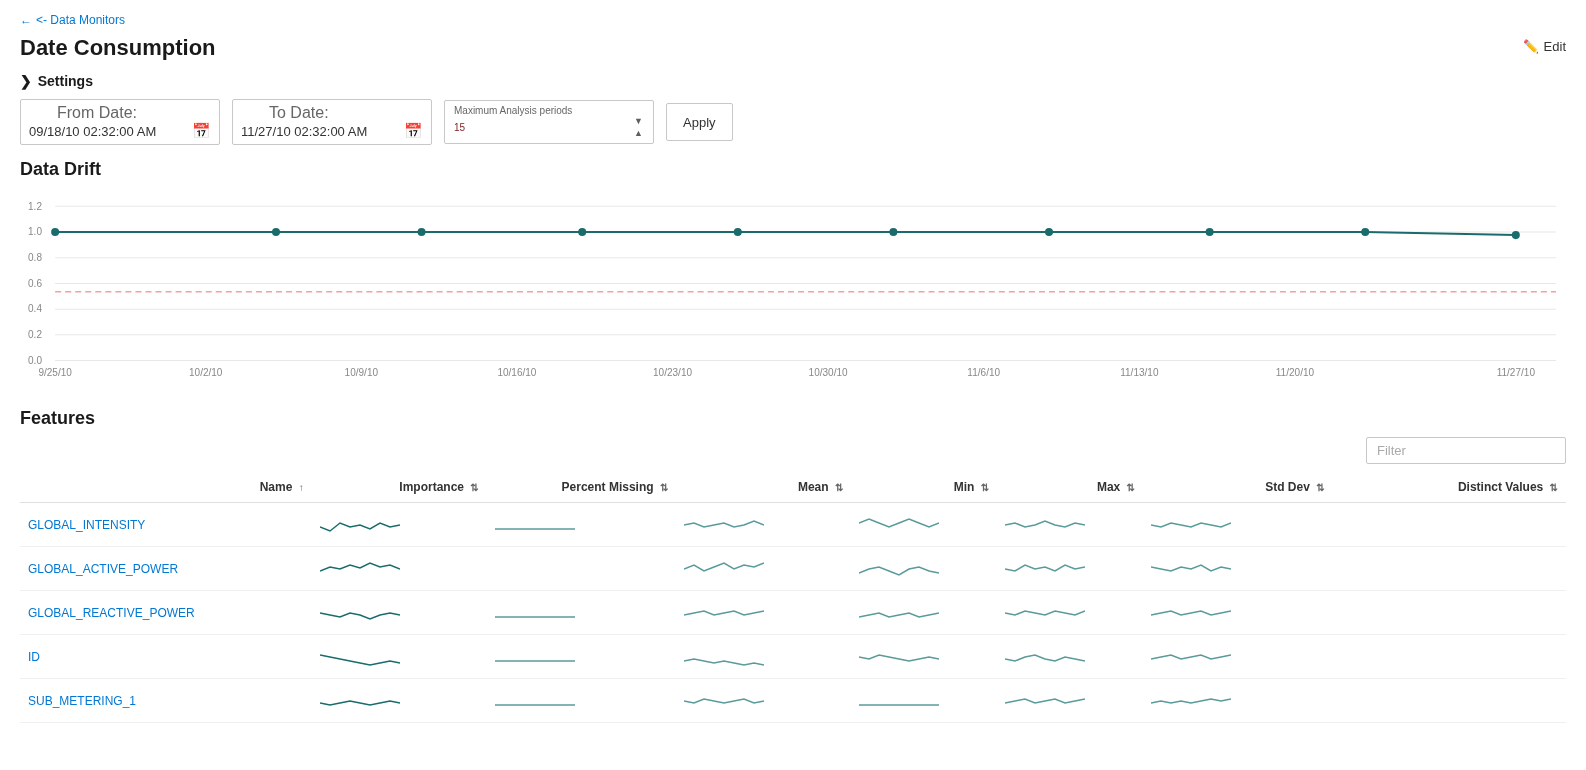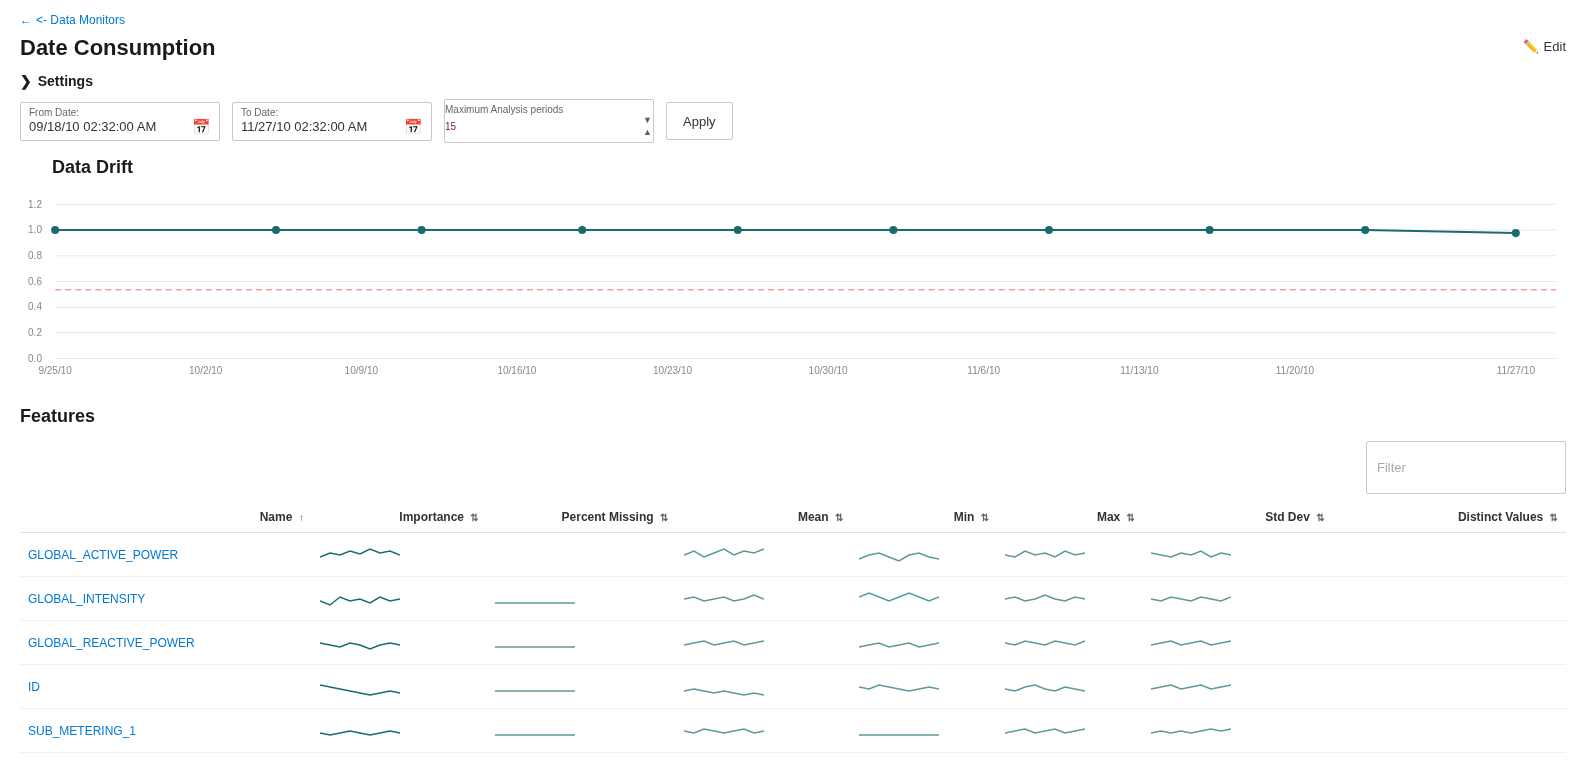--- a/index.html
+++ b/index.html
@@ -9,45 +9,45 @@
 
     .back-link { color: #0078d4; font-size: 12px; cursor: pointer; display: inline-flex; align-items: center; gap: 4px; margin-bottom: 8px; }
 
     .page-title { font-size: 22px; font-weight: 700; color: #1a1a1a; margin-bottom: 12px; }
 
     .settings-section { margin-bottom: 14px; }
     .settings-header { display: flex; align-items: center; gap: 6px; font-weight: 600; font-size: 14px; cursor: pointer; margin-bottom: 10px; color: #1a1a1a; }
     .settings-row { display: flex; align-items: center; gap: 12px; flex-wrap: wrap; }
 
     .date-input-group { display: flex; flex-direction: column; border: 1px solid #c8c8c8; border-radius: 2px; background: #fff; padding: 4px 8px; min-width: 200px; position: relative; }
-    .date-input-group label { font-size: 10px; color: #666; }
+    .date-input-group label { font-size: 16px; color: #666; margin-left: 28px; }
     .date-input-row { display: flex; align-items: center; justify-content: space-between; }
     .date-value { font-size: 13px; color: #333; }
     .calendar-icon { color: #605e5c; font-size: 15px; cursor: pointer; margin-left: 8px; }
 
-    .analysis-select { display: flex; flex-direction: column; border: 1px solid #c8c8c8; border-radius: 2px; background: #fff; padding: 4px 0; min-width: 210px; }
+    .analysis-select { display: flex; flex-direction: column; border: 1px solid #c8c8c8; border-radius: 2px; background: #fff; padding: 4px 9px; min-width: 210px; }
     .analysis-select label { font-size: 10px; color: #666; }
     .analysis-row { display: flex; align-items: center; justify-content: space-between; }
     .analysis-value { font-size: 10px; color: #7f1d1d; }
     .analysis-arrows { display: flex; flex-direction: column; gap: 1px; margin-left: 8px; }
     .arrow-btn { background: none; border: none; cursor: pointer; font-size: 9px; color: #605e5c; line-height: 1; padding: 1px; }
 
     .apply-btn { border: 1px solid #c8c8c8; background: #fff; padding: 6px 16px; font-size: 13px; cursor: pointer; border-radius: 2px; color: #333; height: 38px; }
 
-    .section-title { font-size: 18px; font-weight: 700; color: #1a1a1a; margin-bottom: 8px; margin-top: 10px; margin-left: 32px; }
+    .section-title { font-size: 18px; font-weight: 700; color: #1a1a1a; margin-bottom: 8px; margin-top: 10px; }
 
     .chart-area { background: #fff; border: none; padding: 8px 0; margin-bottom: 20px; position: relative; height: 200px; }
 
     .chart-svg { width: 100%; height: 180px; }
 
     .features-section { }
-    .features-title { font-size: 18px; font-weight: 700; color: #1a1a1a; margin-bottom: 14px; }
+    .features-title { font-size: 18px; font-weight: 700; color: #1a1a1a; margin-bottom: 8px; }
 
     .filter-row { display: flex; justify-content: flex-end; margin-bottom: 8px; }
-    .filter-input { border: 1px solid #c8c8c8; border-radius: 2px; padding: 18px 10px; font-size: 13px; width: 200px; color: #333; background: #fff; }
+    .filter-input { border: 1px solid #c8c8c8; border-radius: 2px; padding: 5px 10px; font-size: 13px; width: 200px; color: #333; background: #fff; }
     .filter-input::placeholder { color: #aaa; }
 
     .features-table { width: 100%; border-collapse: collapse; }
     .features-table th { text-align: right; font-size: 12px; font-weight: 600; color: #333; padding: 8px 8px; border-bottom: 1px solid #e0e0e0; white-space: nowrap; cursor: pointer; }
     .features-table th .sort-icon { font-size: 10px; margin-left: 3px; color: #666; }
     .features-table td { padding: 6px 8px; border-bottom: 1px solid #f0f0f0; vertical-align: middle; }
 
     .feature-name-link { color: #0078d4; cursor: pointer; font-size: 12px; }
 
     .col-name { width: 200px; }
@@ -185,58 +185,58 @@
           <th class="col-percent">Percent Missing <span class="sort-icon">⇅</span></th>
           <th class="col-mean">Mean <span class="sort-icon">⇅</span></th>
           <th class="col-min">Min <span class="sort-icon">⇅</span></th>
           <th class="col-max">Max <span class="sort-icon">⇅</span></th>
           <th class="col-std">Std Dev <span class="sort-icon">⇅</span></th>
           <th class="col-distinct">Distinct Values <span class="sort-icon">⇅</span></th>
         </tr>
       </thead>
       <tbody id="features-tbody">
       <tr>
+    <td><a class="feature-name-link">GLOBAL_INTENSITY</a></td>
+    <td><svg width="80" height="28" viewBox="0 0 80 28">
+    <polyline points="0,18 10,22 20,14 30,18 40,16 50,20 60,14 70,18 80,16" fill="none" stroke="#1a6b6b" stroke-width="1.5"></polyline>
+  </svg></td>
+    <td><svg width="80" height="28" viewBox="0 0 80 28">
+    <polyline points="0,20 80,20" fill="none" stroke="#5a9a9a" stroke-width="1.5"></polyline>
+  </svg></td>
+    <td><svg width="80" height="28" viewBox="0 0 80 28">
+    <polyline points="0,16 10,14 20,18 30,16 40,14 50,18 60,16 70,12 80,16" fill="none" stroke="#5a9a9a" stroke-width="1.5"></polyline>
+  </svg></td>
+    <td><svg width="80" height="28" viewBox="0 0 80 28">
+    <polyline points="0,14 10,10 20,14 30,18 40,14 50,10 60,14 70,18 80,14" fill="none" stroke="#5a9a9a" stroke-width="1.5"></polyline>
+  </svg></td>
+    <td><svg width="80" height="28" viewBox="0 0 80 28">
+    <polyline points="0,16 10,14 20,18 30,16 40,12 50,16 60,18 70,14 80,16" fill="none" stroke="#5a9a9a" stroke-width="1.5"></polyline>
+  </svg></td>
+    <td><svg width="80" height="28" viewBox="0 0 80 28">
+    <polyline points="0,16 10,18 20,14 30,16 40,18 50,14 60,16 70,18 80,14" fill="none" stroke="#5a9a9a" stroke-width="1.5"></polyline>
+  </svg></td>
+    <td></td>
+  </tr>
+          <tr>
     <td><a class="feature-name-link">GLOBAL_ACTIVE_POWER</a></td>
     <td><svg width="80" height="28" viewBox="0 0 80 28">
     <polyline points="0,18 10,14 20,16 30,12 40,15 50,10 60,14 70,12 80,16" fill="none" stroke="#1a6b6b" stroke-width="1.5"></polyline>
   </svg></td>
     <td></td>
     <td><svg width="80" height="28" viewBox="0 0 80 28">
     <polyline points="0,16 10,12 20,18 30,14 40,10 50,16 60,12 70,14 80,10" fill="none" stroke="#5a9a9a" stroke-width="1.5"></polyline>
   </svg></td>
     <td><svg width="80" height="28" viewBox="0 0 80 28">
     <polyline points="0,20 10,16 20,14 30,18 40,22 50,16 60,14 70,18 80,20" fill="none" stroke="#5a9a9a" stroke-width="1.5"></polyline>
   </svg></td>
     <td><svg width="80" height="28" viewBox="0 0 80 28">
     <polyline points="0,16 10,18 20,12 30,16 40,14 50,18 60,12 70,16 80,14" fill="none" stroke="#5a9a9a" stroke-width="1.5"></polyline>
   </svg></td>
     <td><svg width="80" height="28" viewBox="0 0 80 28">
     <polyline points="0,14 10,16 20,18 30,14 40,16 50,12 60,18 70,14 80,16" fill="none" stroke="#5a9a9a" stroke-width="1.5"></polyline>
-  </svg></td>
-    <td></td>
-  </tr>
-          <tr>
-    <td><a class="feature-name-link">GLOBAL_INTENSITY</a></td>
-    <td><svg width="80" height="28" viewBox="0 0 80 28">
-    <polyline points="0,18 10,22 20,14 30,18 40,16 50,20 60,14 70,18 80,16" fill="none" stroke="#1a6b6b" stroke-width="1.5"></polyline>
-  </svg></td>
-    <td><svg width="80" height="28" viewBox="0 0 80 28">
-    <polyline points="0,20 80,20" fill="none" stroke="#5a9a9a" stroke-width="1.5"></polyline>
-  </svg></td>
-    <td><svg width="80" height="28" viewBox="0 0 80 28">
-    <polyline points="0,16 10,14 20,18 30,16 40,14 50,18 60,16 70,12 80,16" fill="none" stroke="#5a9a9a" stroke-width="1.5"></polyline>
-  </svg></td>
-    <td><svg width="80" height="28" viewBox="0 0 80 28">
-    <polyline points="0,14 10,10 20,14 30,18 40,14 50,10 60,14 70,18 80,14" fill="none" stroke="#5a9a9a" stroke-width="1.5"></polyline>
-  </svg></td>
-    <td><svg width="80" height="28" viewBox="0 0 80 28">
-    <polyline points="0,16 10,14 20,18 30,16 40,12 50,16 60,18 70,14 80,16" fill="none" stroke="#5a9a9a" stroke-width="1.5"></polyline>
-  </svg></td>
-    <td><svg width="80" height="28" viewBox="0 0 80 28">
-    <polyline points="0,16 10,18 20,14 30,16 40,18 50,14 60,16 70,18 80,14" fill="none" stroke="#5a9a9a" stroke-width="1.5"></polyline>
   </svg></td>
     <td></td>
   </tr>
           <tr>
     <td><a class="feature-name-link">GLOBAL_REACTIVE_POWER</a></td>
     <td><svg width="80" height="28" viewBox="0 0 80 28">
     <polyline points="0,16 10,18 20,20 30,16 40,18 50,22 60,18 70,16 80,18" fill="none" stroke="#1a6b6b" stroke-width="1.5"></polyline>
   </svg></td>
     <td><svg width="80" height="28" viewBox="0 0 80 28">
     <polyline points="0,20 80,20" fill="none" stroke="#5a9a9a" stroke-width="1.5"></polyline>

